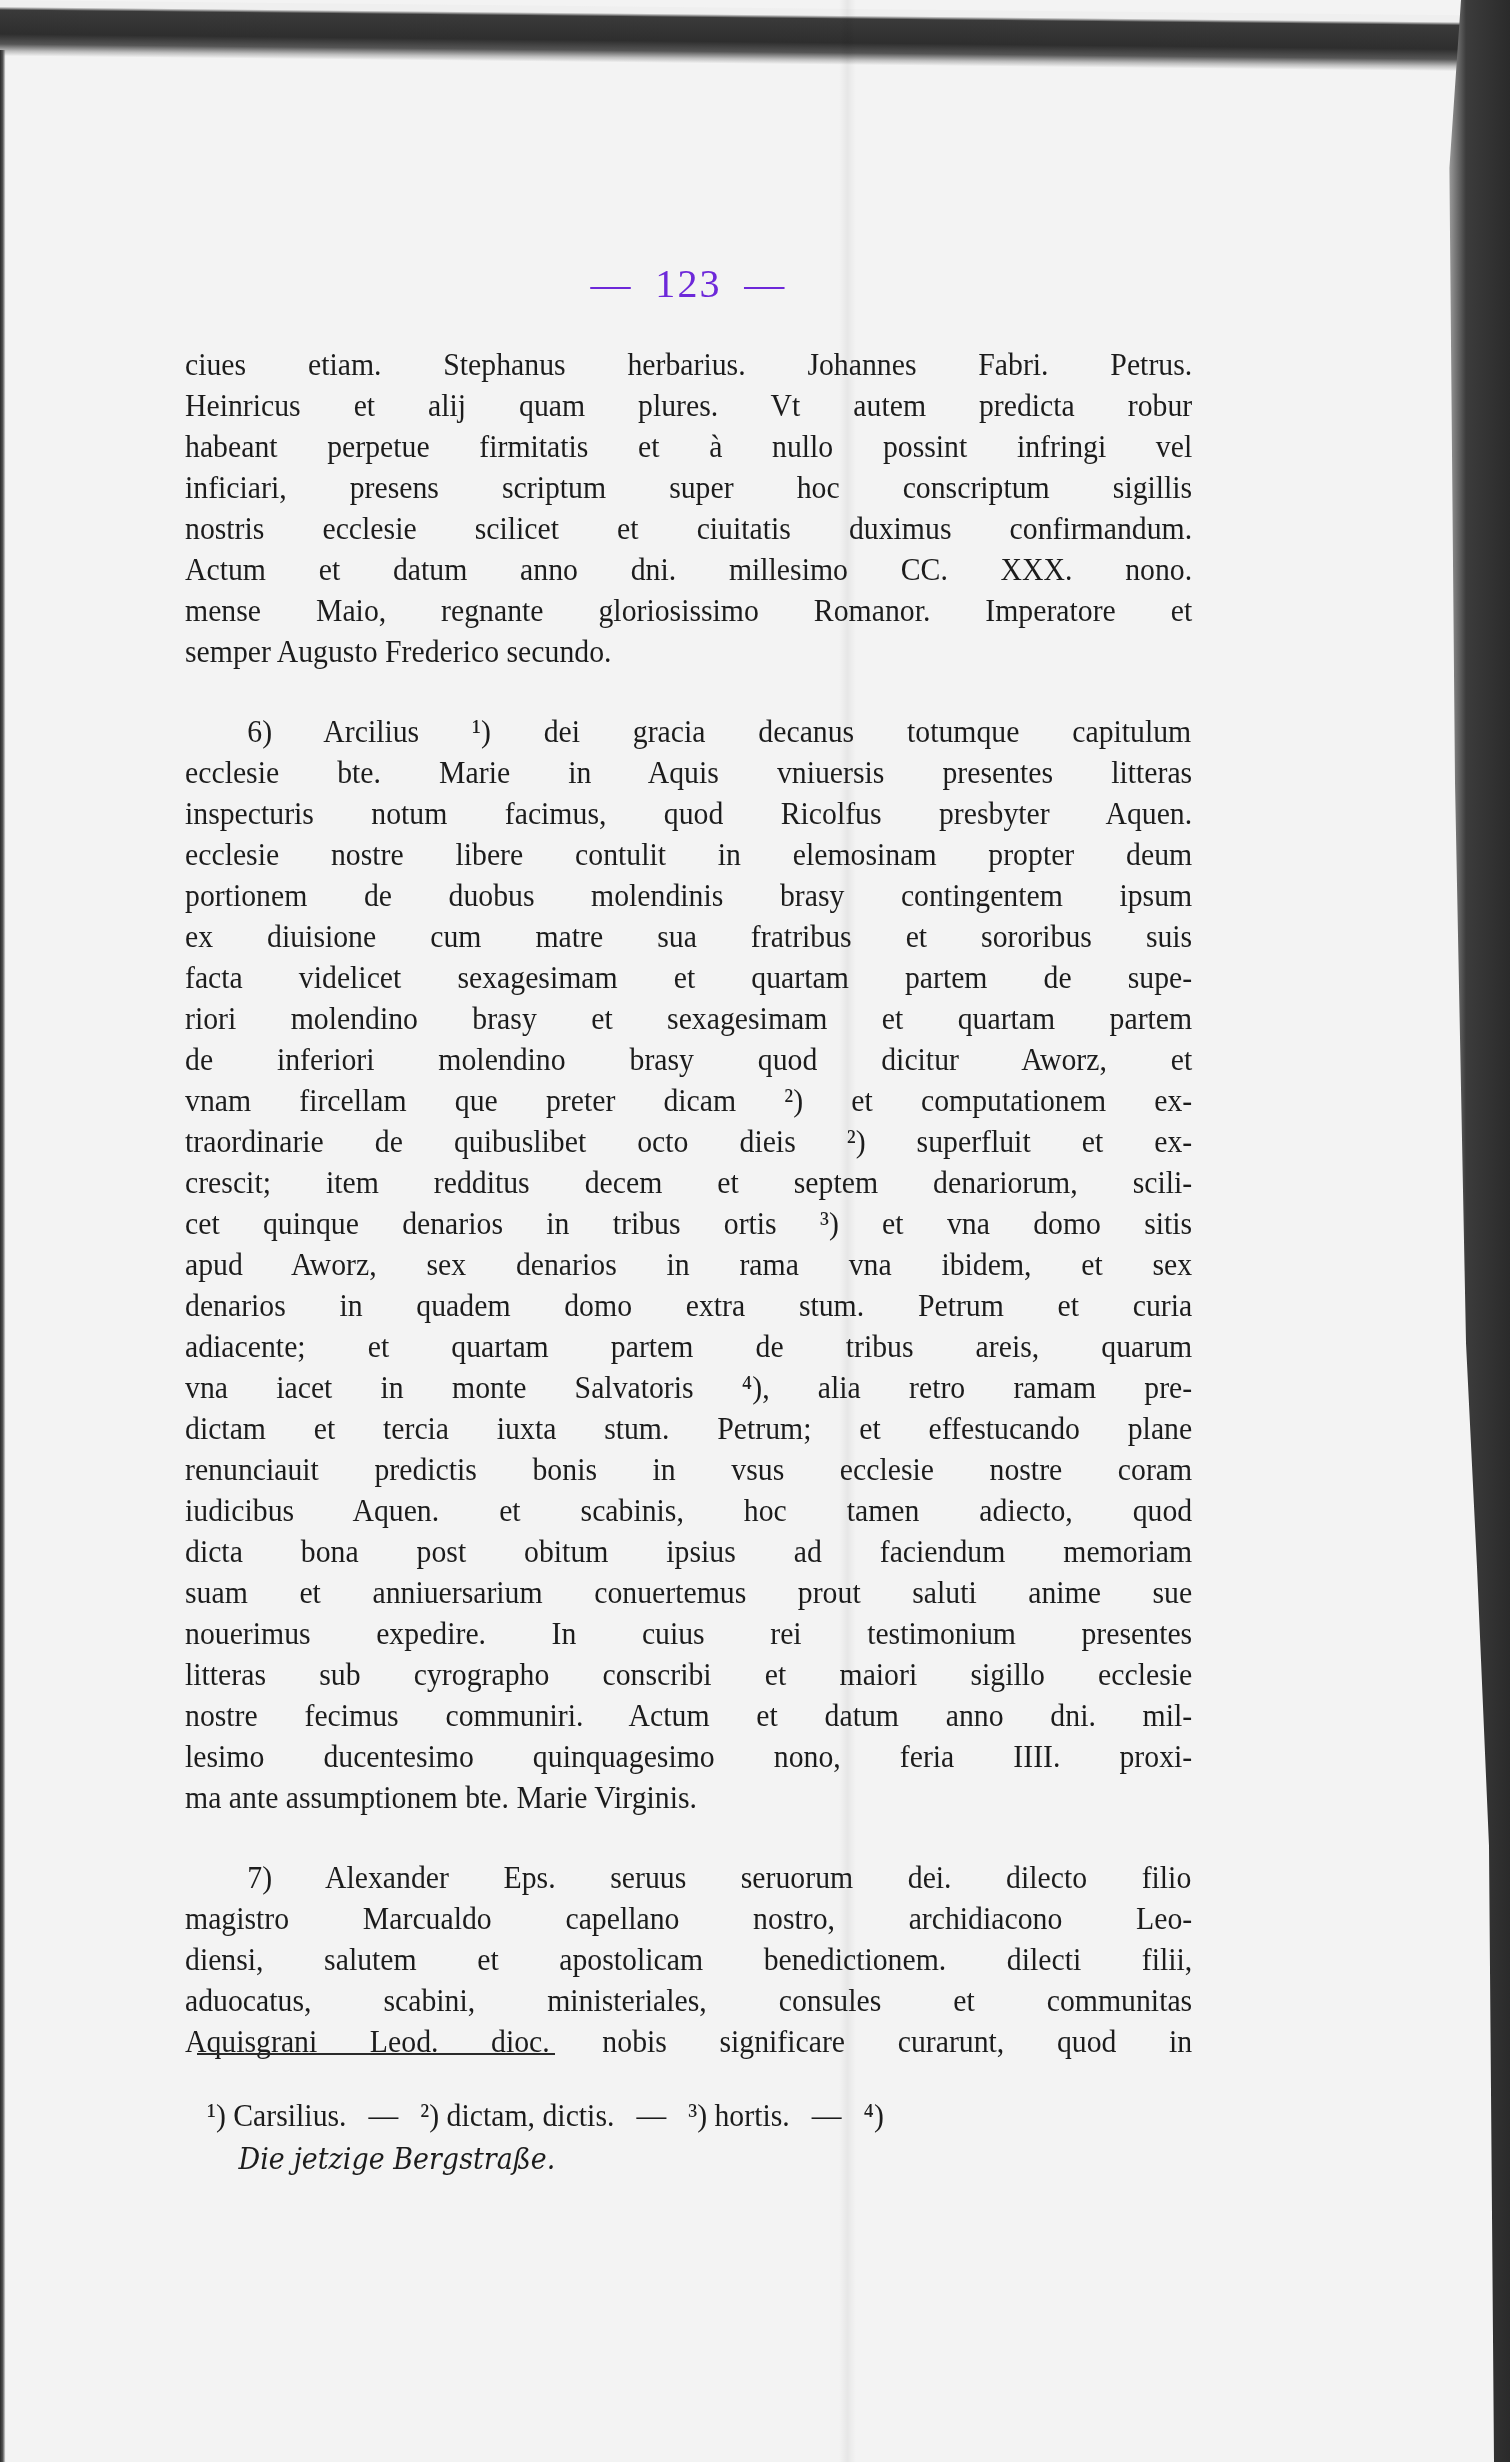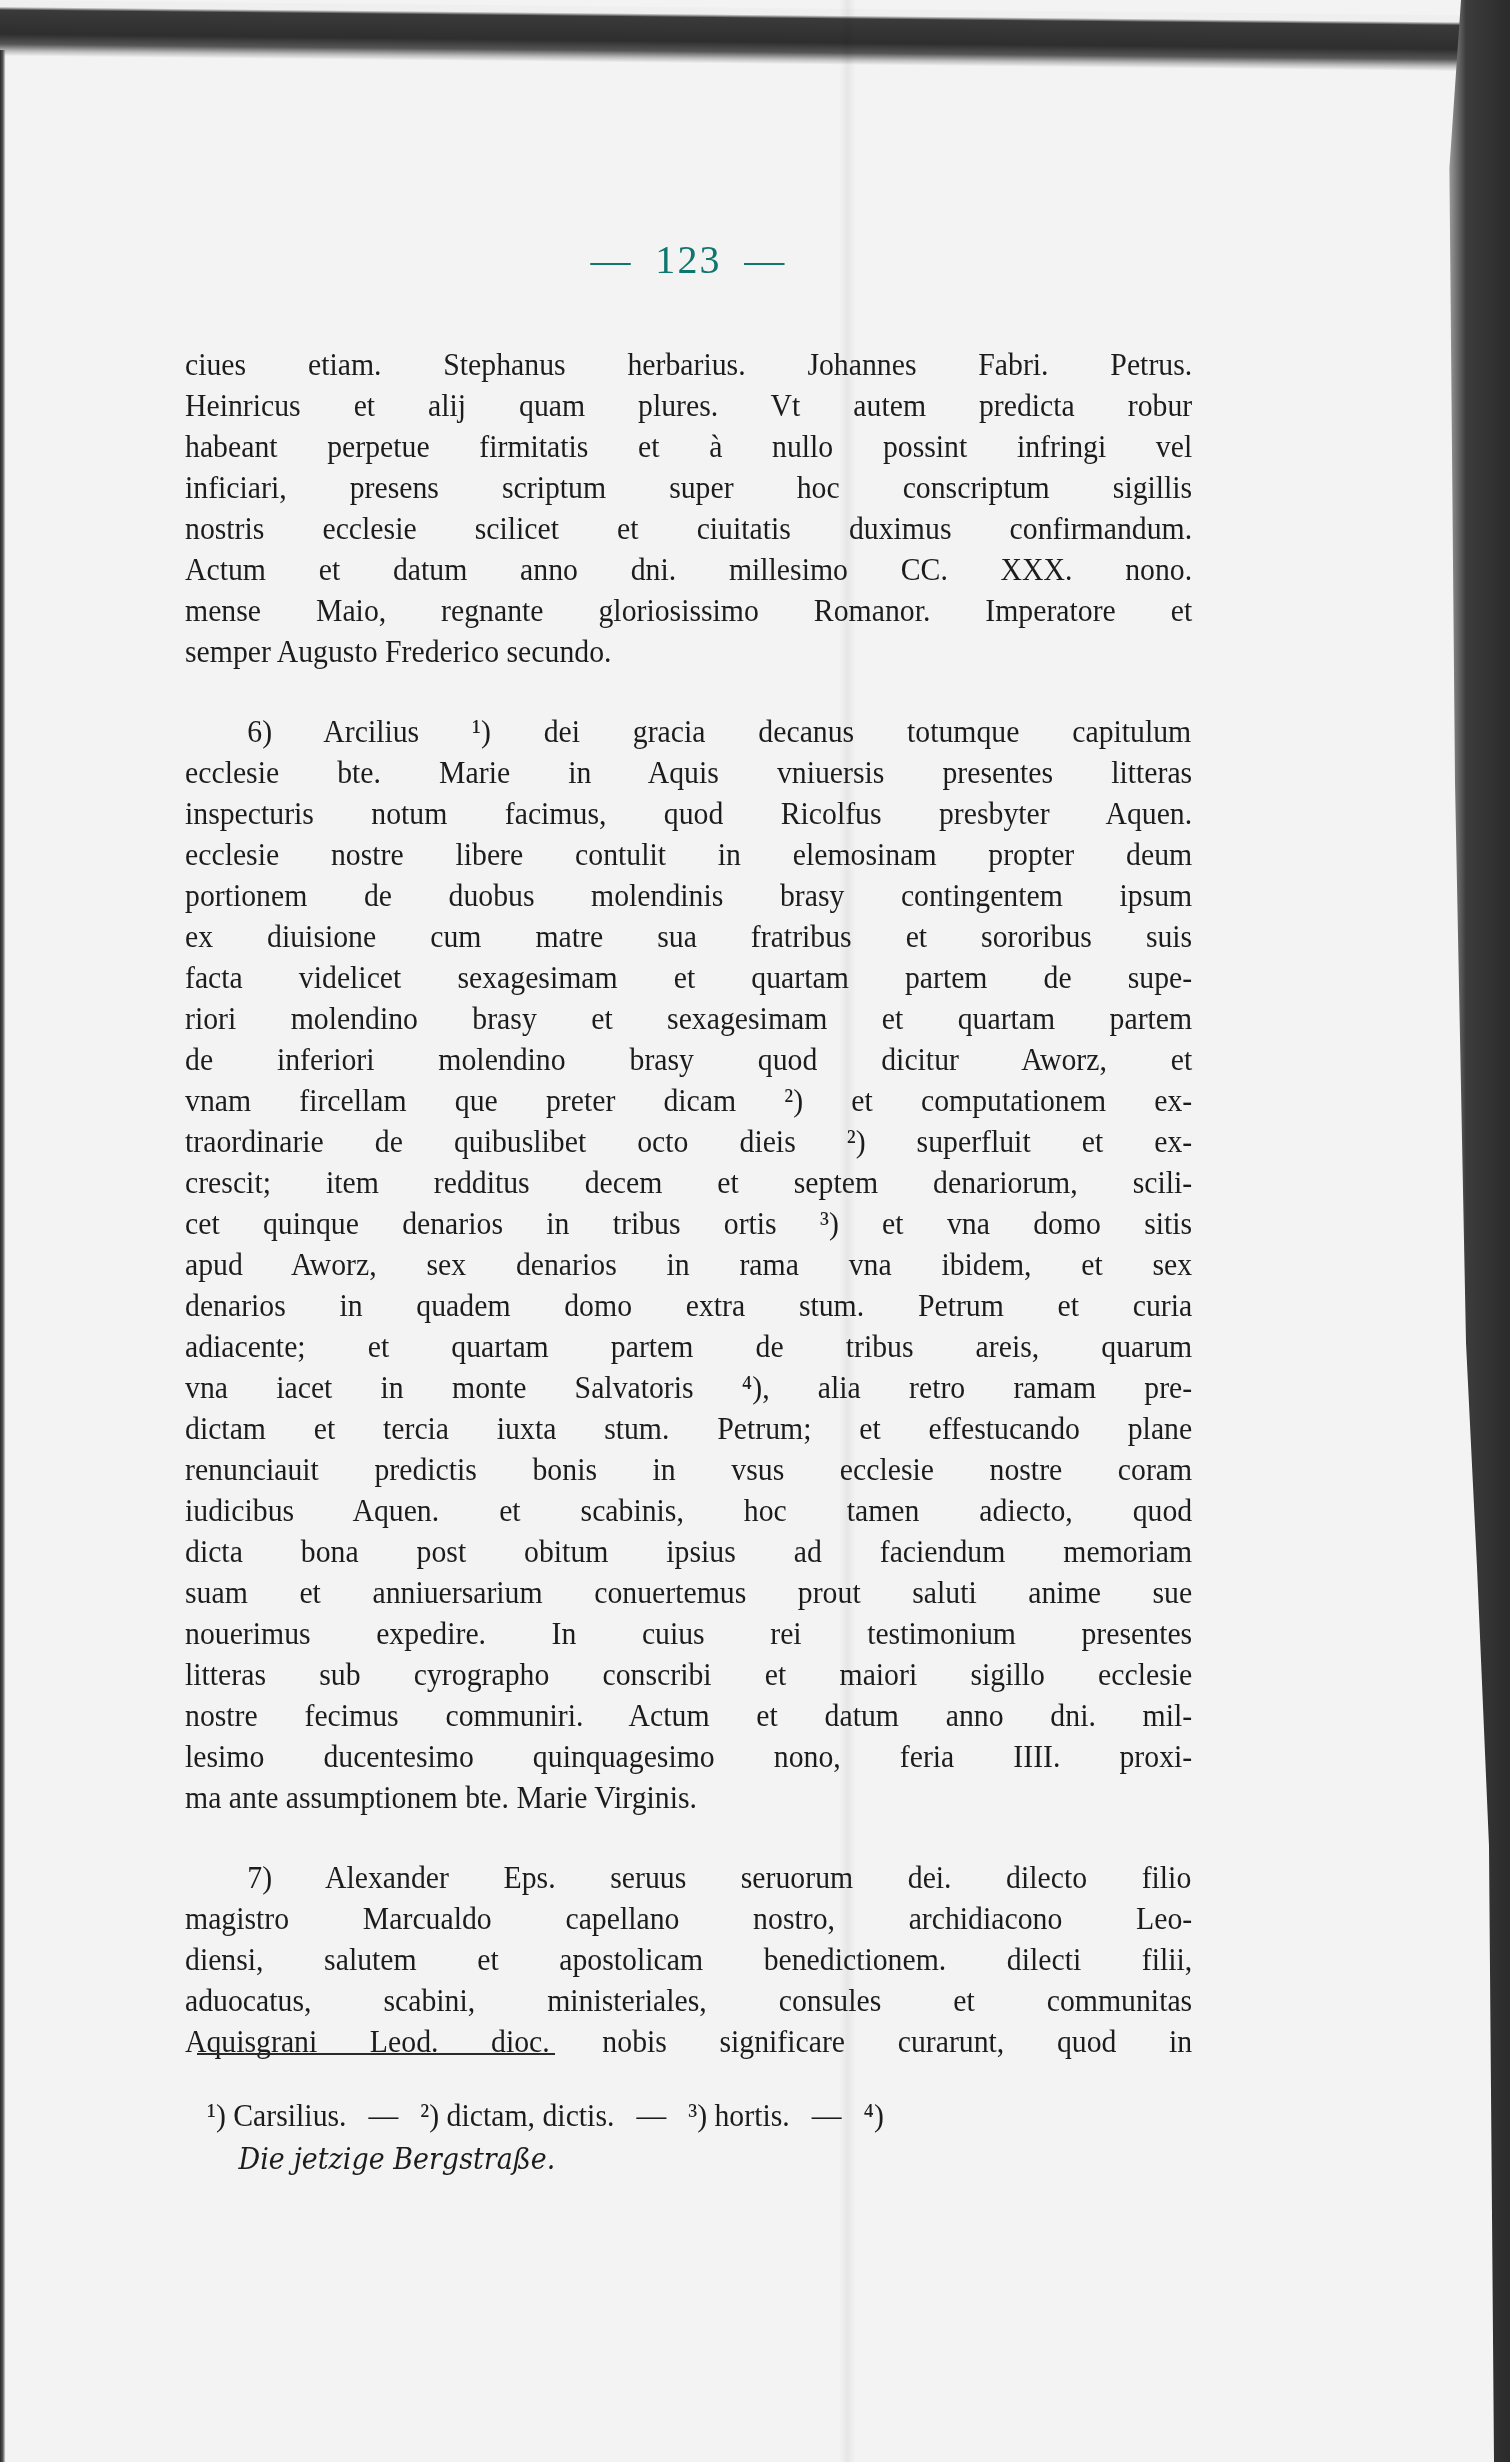--- a/index.html
+++ b/index.html
@@ -49,27 +49,27 @@
     .page {
       position: absolute;
       left: 185px;
       top: 0;
       width: 1007px;
       font-family: "Liberation Serif", "DejaVu Serif", serif;
       color: #1c1c1c;
     }
     .page-number {
       position: absolute;
-      top: 236px;
+      top: 260px;
       left: 0;
       width: 1007px;
       text-align: center;
       font-size: 40px;
       letter-spacing: 2.2px;
-      color: #0f766e;
+      color: #6d28d9;
     }
     .page-number .dash { display: inline-block; margin: 0 22.4px; }
 
     .body-text {
       position: absolute;
       top: 344px;
       left: 0;
       width: 1007px;
       font-size: 32px;
       line-height: 41px;

